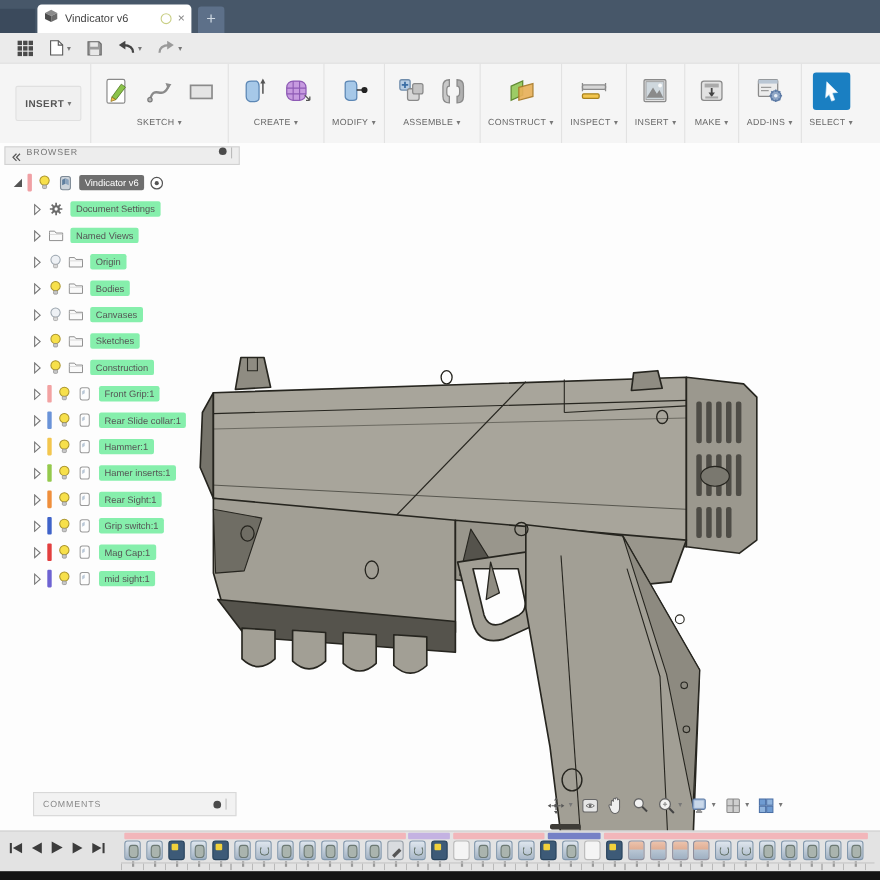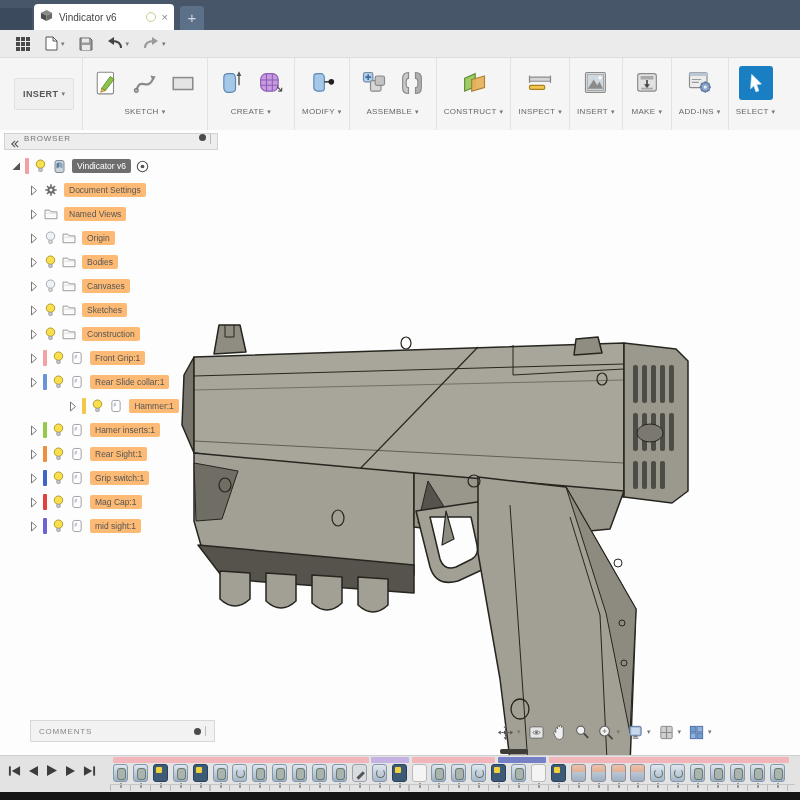--- a/index.html
+++ b/index.html
@@ -42,21 +42,21 @@
            padding:0 6px;box-sizing:border-box;}
   .bheader .btitle{font-size:8px;color:#777;letter-spacing:.8px;flex:1;margin-left:5px;}
   .paneldot{width:7px;height:7px;background:#4b4b4b;border-radius:50%;}
   .paneldiv{width:1px;height:10px;background:#bbb;margin-left:4px;}
   .btree{padding-top:4px;}
   .brow{display:flex;align-items:center;height:24px;}
   .brow .exp{width:12px;display:flex;justify-content:center;margin-right:3px;}
   .brow .bar{width:4px;height:16px;border-radius:1px;margin-right:4px;}
   .brow .bulb{width:14px;margin-right:4px;display:flex;justify-content:center;}
   .brow .ticon{width:16px;margin-right:5px;display:flex;justify-content:center;}
-  .brow .blabel{font-size:8.5px;color:#555;background:#fdba74;padding:2px 5px;border-radius:2px;white-space:nowrap;}
+  .brow .blabel{font-size:8.5px;color:#555;background:#86efac;padding:2px 5px;border-radius:2px;white-space:nowrap;}
   .brow .blabel.sel{background:#6e6e6e;color:#fff;}
   .brow .target{margin-left:5px;display:flex;}
   
   .comments{position:absolute;left:30px;top:720px;width:185px;height:22px;background:#f2f2f2;border:1px solid #d8d8d8;
             display:flex;align-items:center;padding:0 8px;box-sizing:border-box;}
   .comments .ctitle{font-size:8px;color:#888;letter-spacing:.8px;flex:1;}
   
   .navbar{position:absolute;left:497px;top:722px;height:20px;display:flex;align-items:center;gap:7px;}
   .navbtn{display:flex;align-items:center;}
   
@@ -638,21 +638,21 @@
             </svg>
           </div>
           <div class="ticon">
             <svg width="12" height="14" viewBox="0 0 13 15">
               <path d="M2,3.5 Q2,1.5 4,1.5 L9,1.5 Q11,1.5 11,3.5 L11,11.5 Q11,13.5 9,13.5 L4,13.5 Q2,13.5 2,11.5 Z" fill="#fdfdfd" stroke="#9a9a9a"></path>
               <path d="M4,5 L6.5,3.5 L6.5,7 L4,8.5 Z" fill="#b9c7d6"></path>
             </svg>
           </div>
           <span class="blabel">Rear Slide collar:1</span>
         </div>
-        <div class="brow" style="padding-left: 24px; justify-content: center;">
+        <div class="brow" style="padding-left: 24px;">
           <div class="exp">
             <svg width="8" height="11" viewBox="0 0 8 11">
               <path d="M1.5,1 L6.5,5.5 L1.5,10 Z" fill="#fdfdfd" stroke="#777" stroke-width="1"></path>
             </svg>
           </div>
           <div class="bar" style="background: rgb(243, 198, 78);"></div>
           <div class="bulb">
             <svg width="11" height="14" viewBox="0 0 12 15">
               <circle cx="6" cy="5.5" r="4.6" fill="#f7e04b" stroke="#a8922c"></circle>
               <rect x="4" y="10" width="4" height="3.4" rx="1" fill="#c9c9c9" stroke="#8a8a8a" stroke-width=".7"></rect>

